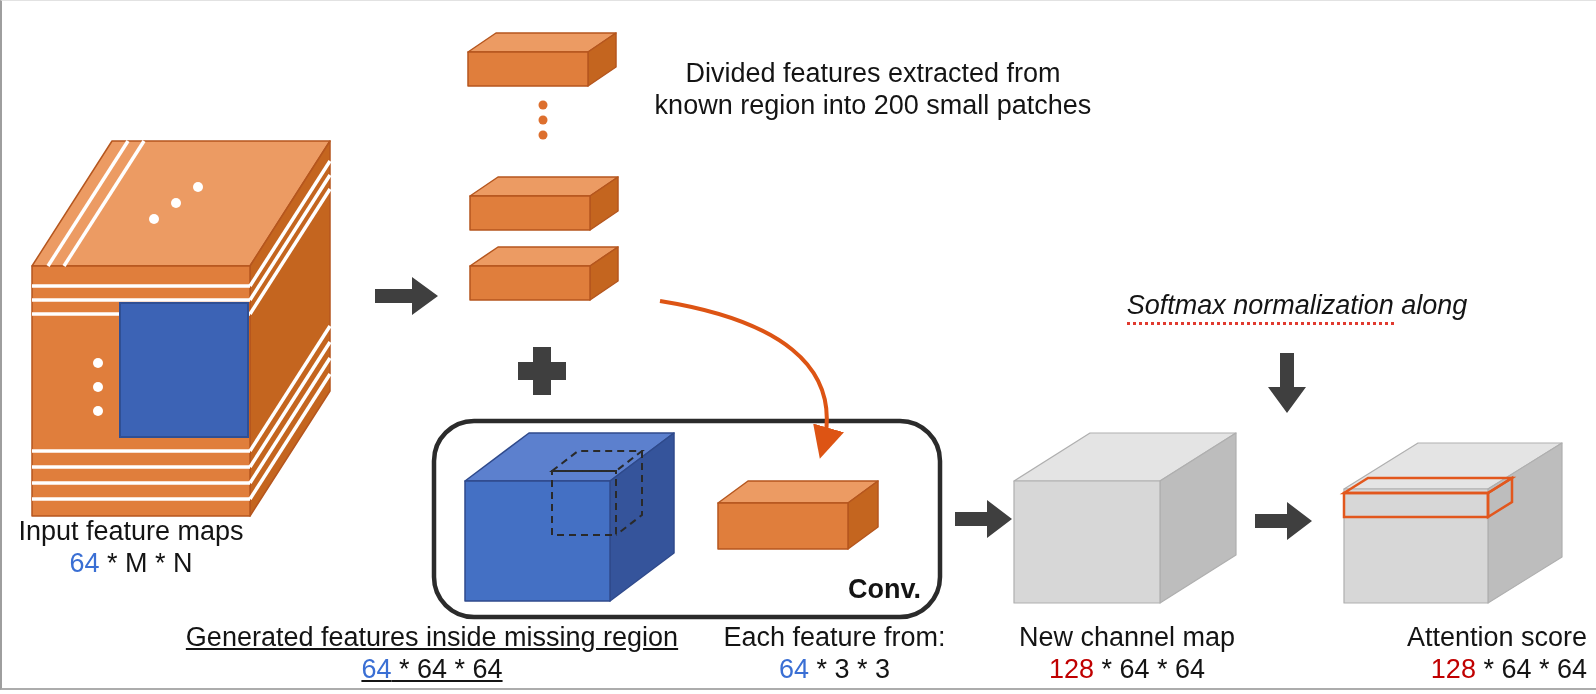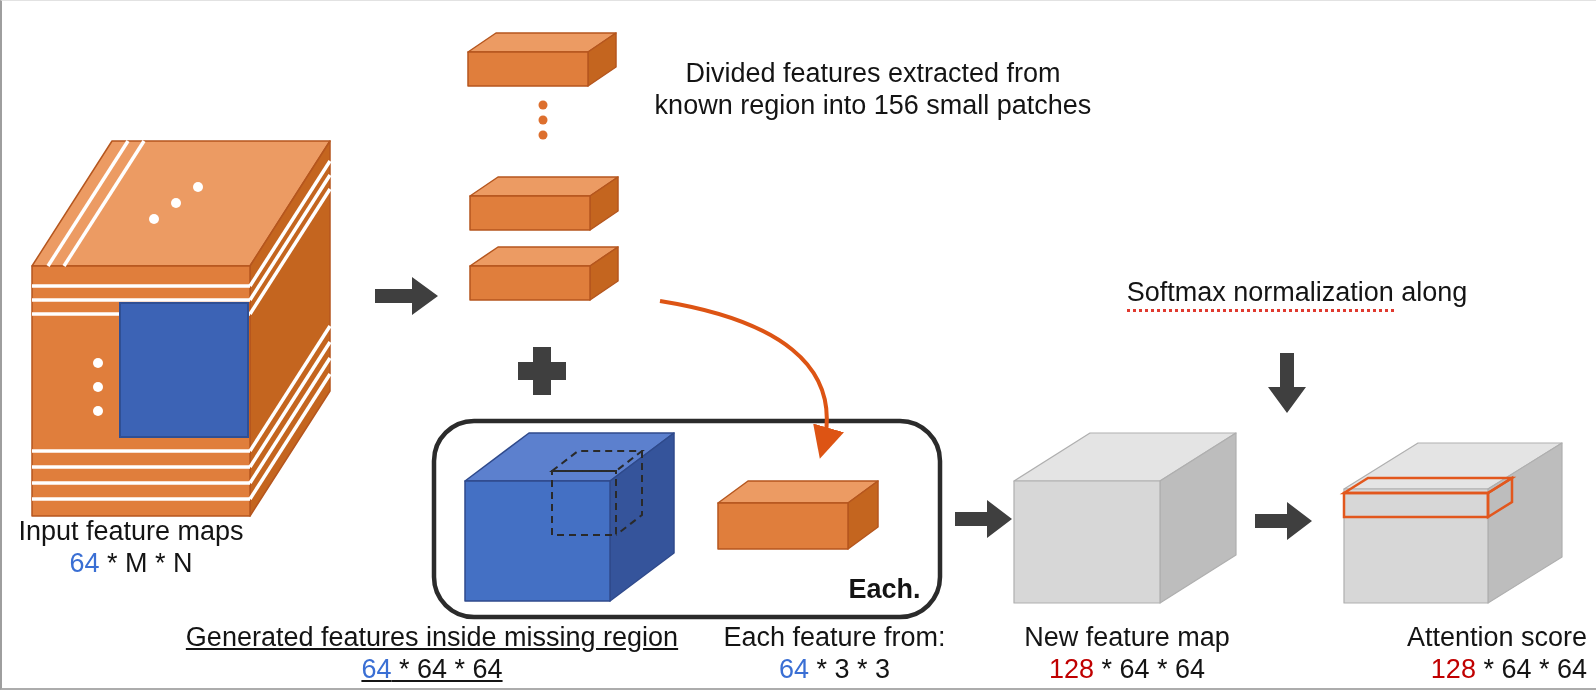--- a/index.html
+++ b/index.html
@@ -146,46 +146,46 @@
       <g>
         <polygon class="slab" points="1342,492 1366,477 1510,477 1486,492" stroke="#E2571D"></polygon>
         <polygon class="slab" points="1486,492 1510,477 1510,501 1486,516" stroke="#E2571D"></polygon>
         <rect class="slab" x="1342" y="492" width="144" height="24" stroke="#E2571D"></rect>
       </g>
     </g>
   </svg>
 
   <div class="lbl" style="left:632px; top:56px; width:478px;">
     <div>Divided features extracted from</div>
-    <div>known region into 156 small patches</div>
+    <div>known region into 200 small patches</div>
   </div>
 
-  <div class="lbl" style="left:1100px; top:275px; width:390px;">
+  <div class="lbl" style="left:1100px; top:288px; width:390px;font-style:italic;">
     <div><span class="dotted-underline">Softmax normalization</span><span> along</span></div>
   </div>
 
   <div class="lbl" style="left:0px; top:514px; width:258px;">
     <div>Input feature maps</div>
     <div><span style="color: rgb(58, 111, 212);">64</span><span> * M * N</span></div>
   </div>
 
-  <div class="lbl bold" style="left:830px; top:572px; width:105px;">Each.</div>
+  <div class="lbl bold" style="left:830px; top:572px; width:105px;">Conv.</div>
 
   <div class="lbl" style="left:150px; top:620px; width:560px;text-decoration:underline;">
     <div>Generated features inside missing region</div>
     <div><span style="color: rgb(58, 111, 212);">64</span><span> * 64 * 64</span></div>
   </div>
 
   <div class="lbl" style="left:690px; top:620px; width:285px;">
     <div>Each feature from:</div>
     <div><span style="color: rgb(58, 111, 212);">64</span><span> * 3 * 3</span></div>
   </div>
 
   <div class="lbl" style="left:990px; top:620px; width:270px;">
-    <div>New feature map</div>
+    <div>New channel map</div>
     <div><span style="color: rgb(192, 0, 0);">128</span><span> * 64 * 64</span></div>
   </div>
 
   <div class="lbl" style="left:1320px; top:620px; width:265px;text-align:right;">
     <div>Attention score</div>
     <div><span style="color: rgb(192, 0, 0);">128</span><span> * 64 * 64</span></div>
   </div>
 
 </div>
 

